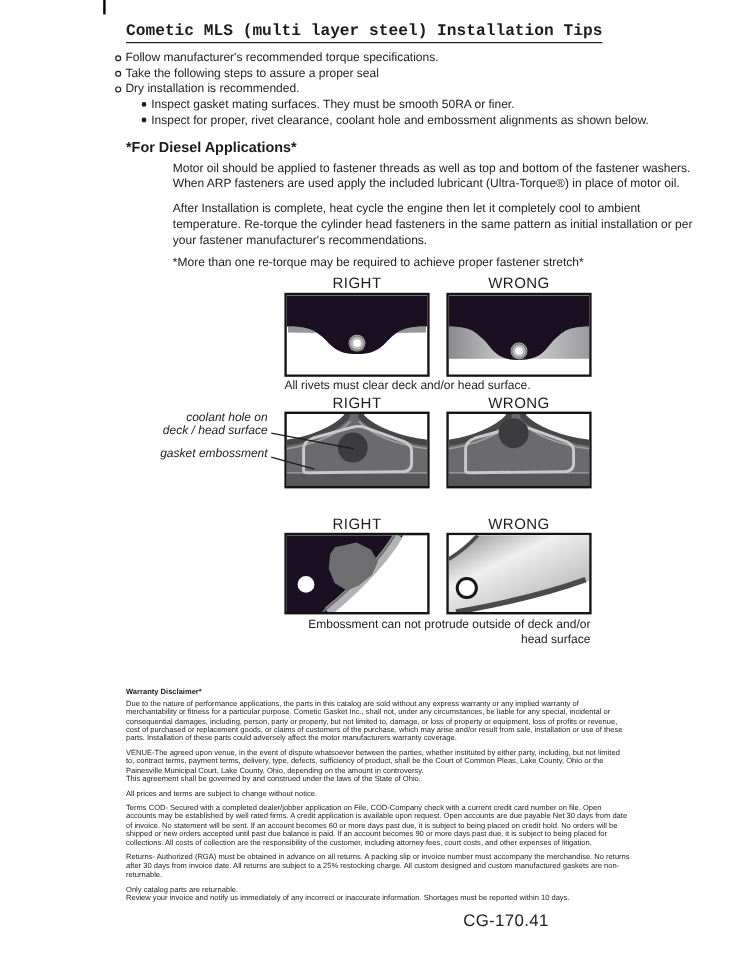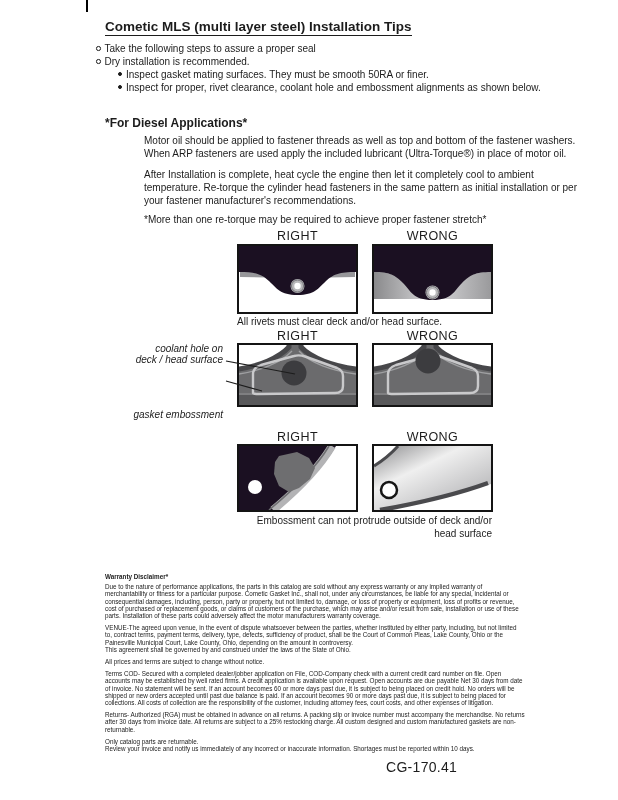--- a/index.html
+++ b/index.html
@@ -2,21 +2,21 @@
 <html style="--paper: #ffffff; --ink: #1c1c1c; --gasket-dark: #1b1022; --gasket-gray: #6b6b6d; --emboss-line: #c9c9cb; --hole-dark: #3c3c3f;"><head>
 <meta charset="utf-8">
 <style>
   * { margin:0; padding:0; box-sizing:border-box; }
   html,body { background:#fff; }
   body { font-family:"Liberation Sans", sans-serif; color:var(--ink,#1c1c1c); }
   .page { position:relative; width:618px; height:800px; background:var(--paper,#fff); overflow:hidden; }
 
   .crop-mark { position:absolute; left:86px; top:0; width:2px; height:12px; background:#000; }
 
-  .title { position:absolute; left:105px; top:19px; font-size:13.5px; font-weight:bold; }
+  .title { position:absolute; left:105px; top:19px; font-size:13.5px; font-weight:bold;font-family:Liberation Mono, monospace; }
   .title span { border-bottom:1.5px solid #1c1c1c; padding-bottom:1px; }
 
   .tips { position:absolute; left:96px; top:42px; width:450px; font-size:10px; line-height:13px; }
   .bullet-row { display:flex; }
   .bullet-row.sub { padding-left:22px; }
   .marker { flex:0 0 auto; width:4.5px; height:4.5px; border:1px solid #1c1c1c; border-radius:50%; margin:4px 4px 0 0; }
   .marker.filled { background:#1c1c1c; border-color:#1c1c1c; width:4px; height:4px; }
 
   .diesel-heading { position:absolute; left:105px; top:116px; font-size:12px; font-weight:bold; }
   .para { position:absolute; left:105px; width:445px; font-size:10px; line-height:13px;margin-left:39px; }
@@ -29,21 +29,21 @@
   .diag { position:absolute; border:2px solid #141414; background:#fff; }
   .diag svg { display:block; }
   .b1 { top:244px; width:121px; height:70px; }
   .b2 { top:343px; width:121px; height:64px; }
   .b3 { top:444px; width:121px; height:68px; }
 
   .caption { position:absolute; left:237px; font-size:10px; line-height:12.5px; }
   .cap1 { top:316px; } .cap2 { top:411px; } .cap3 { top:515px; width:255px;text-align:right; }
 
   .callout { position:absolute; left:95px; width:128px; text-align:right; font-size:10px; line-height:10.5px;font-style:italic; }
-  .co1 { top:344px; } .co2 { top:374px;margin-top:36px; }
+  .co1 { top:344px; } .co2 { top:374px; }
 
   .overlay { position:absolute; left:0; top:0; pointer-events:none; }
 
   .disclaimer { position:absolute; left:105px; top:573px; width:420px; font-size:6.3px; line-height:7.2px; color:#222; }
   .disclaimer .disc-h { font-weight:bold; margin-bottom:3px; }
   .disclaimer p.m { margin-top:5px; }
   .disclaimer p.t { margin-top:0; }
 
   .doc-code { position:absolute; left:386px; top:759px; font-size:14px; letter-spacing:.3px; }
 </style>
@@ -52,20 +52,24 @@
 
 <div class="page">
 
   <div class="crop-mark"></div>
 
   <div class="title">
     <span>Cometic MLS (multi layer steel) Installation Tips</span>
   </div>
 
   <div class="tips">
+    <div class="bullet-row">
+      <span class="marker"></span>
+      <span>Follow manufacturer's recommended torque specifications.</span>
+    </div>
     <div class="bullet-row">
       <span class="marker"></span>
       <span>Take the following steps to assure a proper seal</span>
     </div>
     <div class="bullet-row">
       <span class="marker"></span>
       <span>Dry installation is recommended.</span>
     </div>
     <div class="bullet-row sub">
       <span class="marker filled"></span>

